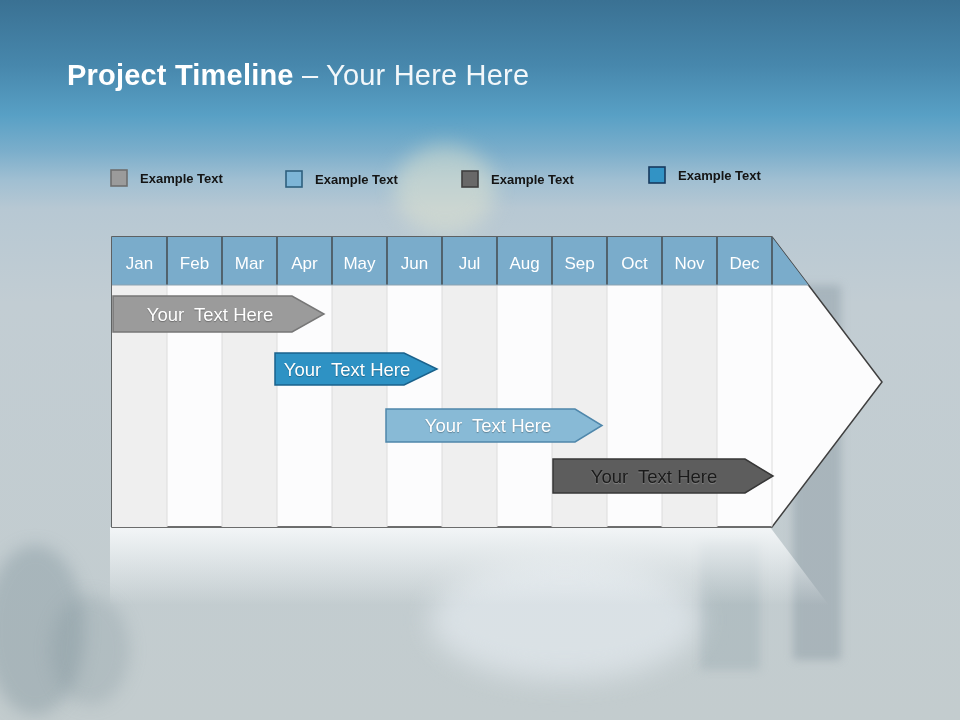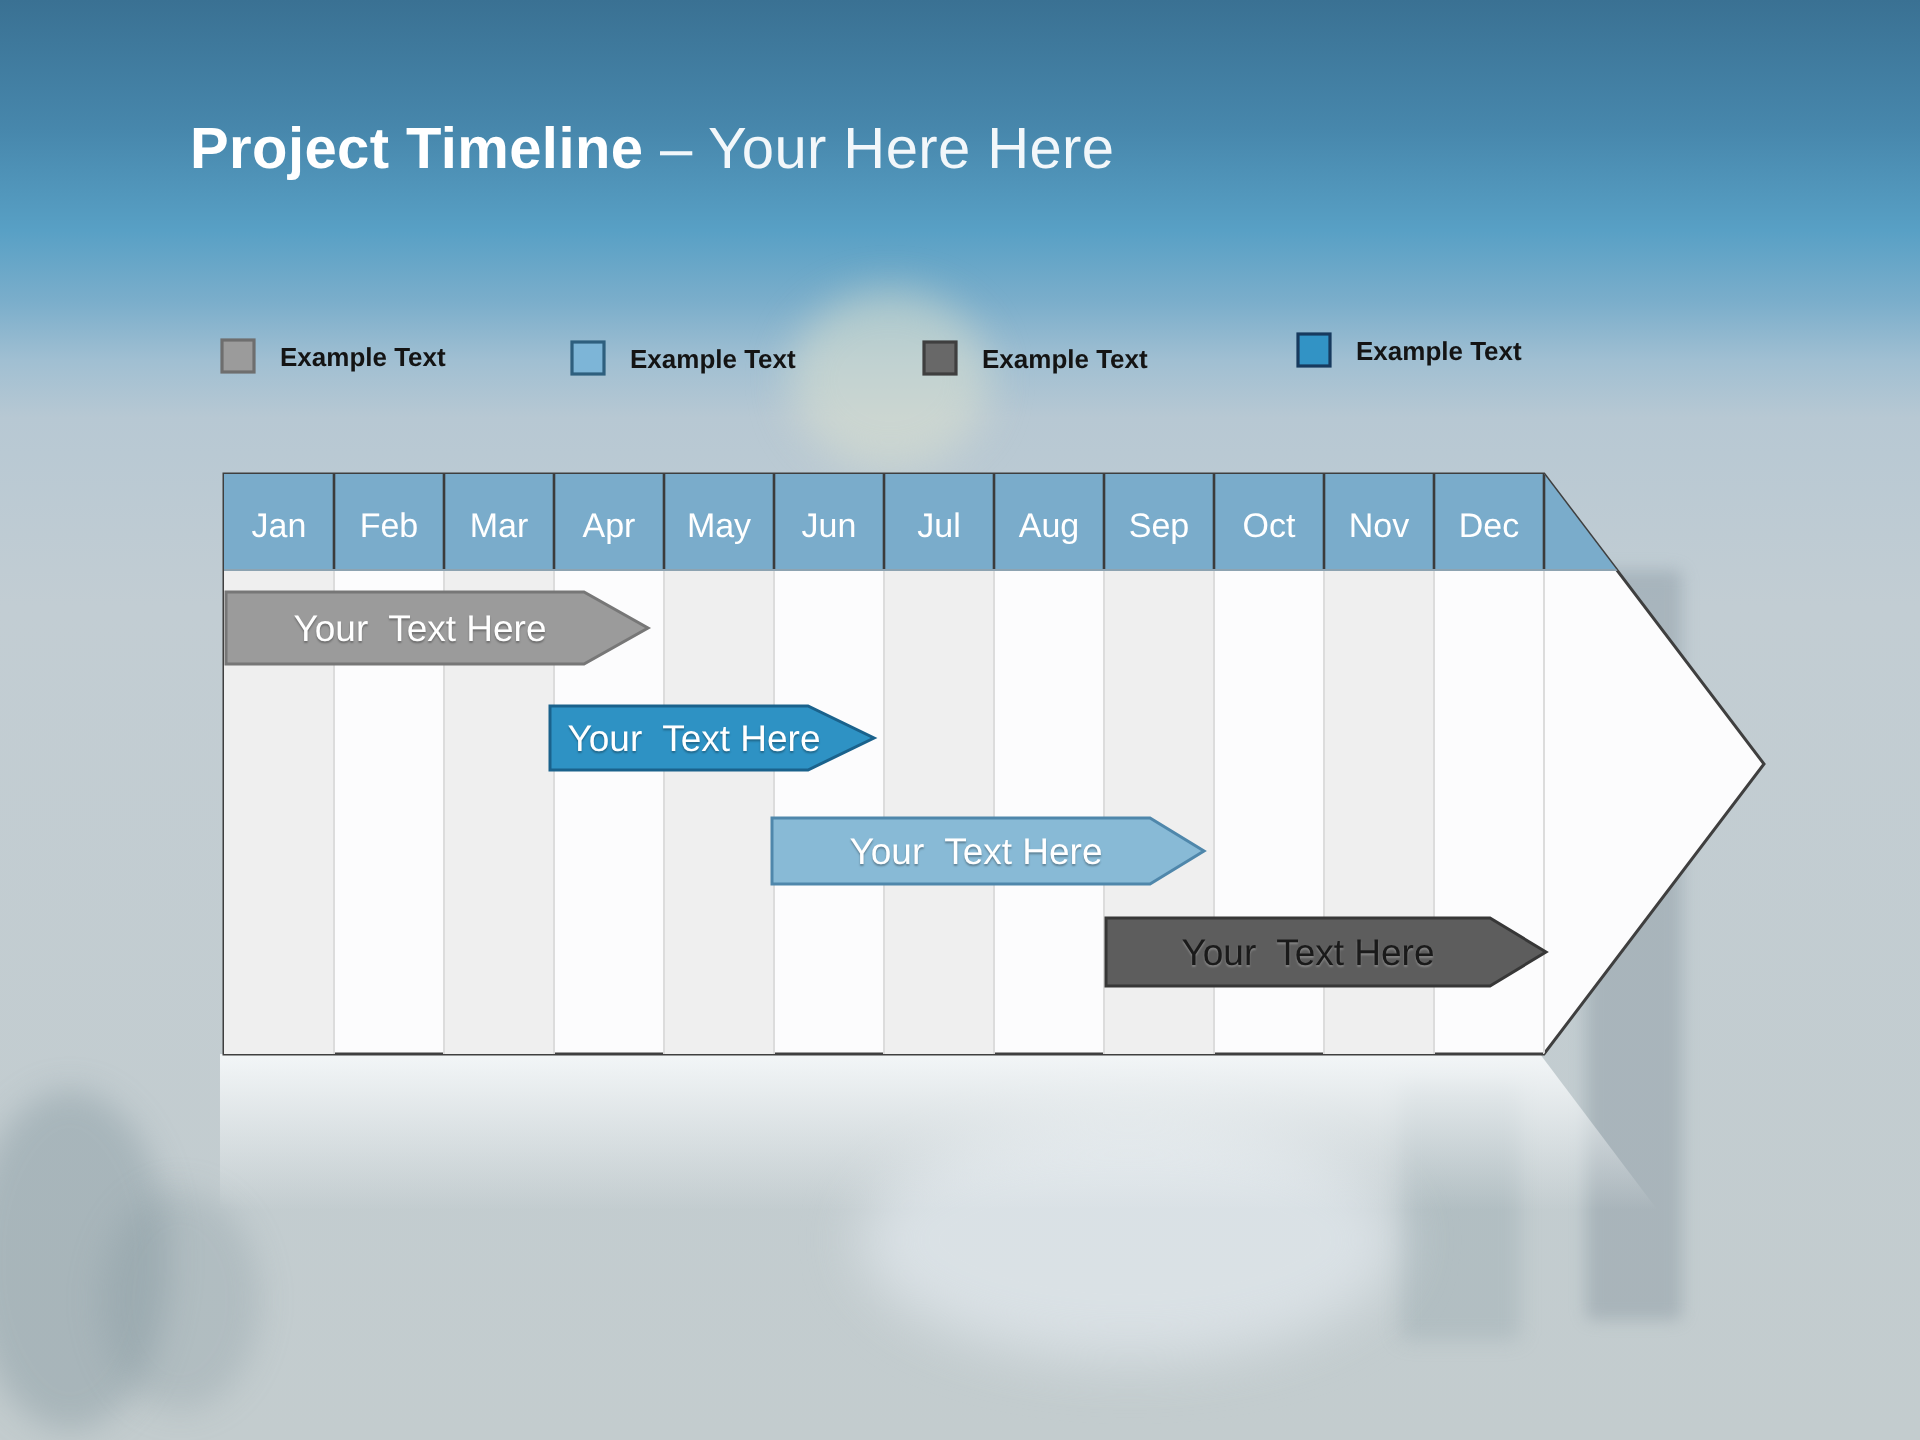--- a/index.html
+++ b/index.html
@@ -16,21 +16,21 @@
   .tower2{background:rgba(140,158,165,.30); filter:blur(5px); border-radius:4px;}
   .trees{background:rgba(105,128,138,.30); filter:blur(8px); border-radius:50%;}
   .trees2{background:rgba(125,145,152,.25); filter:blur(8px); border-radius:50%;}
   .paletree{background:rgba(224,228,208,.50); filter:blur(10px); border-radius:50%;}
   .cloud{background:rgba(236,243,247,.55); filter:blur(14px); border-radius:50%;}
 
   .title{
     position:absolute; left:67px; top:59px; color:#FFFFFF;
     font-size:29px; letter-spacing:.2px; white-space:nowrap;
   }
-  .title .t-bold{font-weight:700;margin-left:28px;}
+  .title .t-bold{font-weight:700;}
   .title .t-rest{font-weight:400; color:#F2F7FA;}
 
   .legend-item{position:absolute; display:flex; align-items:center; gap:12px;justify-content:space-between;}
   .legend-label{font-size:13px; font-weight:700; color:#141414; white-space:nowrap;}
 
   .timeline-svg{position:absolute; left:110px; top:235px;}
   .month-label{font-size:17px; fill:#FFFFFF;}
   .bar-text{font-size:18.5px; white-space:pre; text-shadow:0 1px 1px rgba(0,0,0,.30);}
   .bar-text.dark{text-shadow:0 1px 1px rgba(255,255,255,.25);}
 

